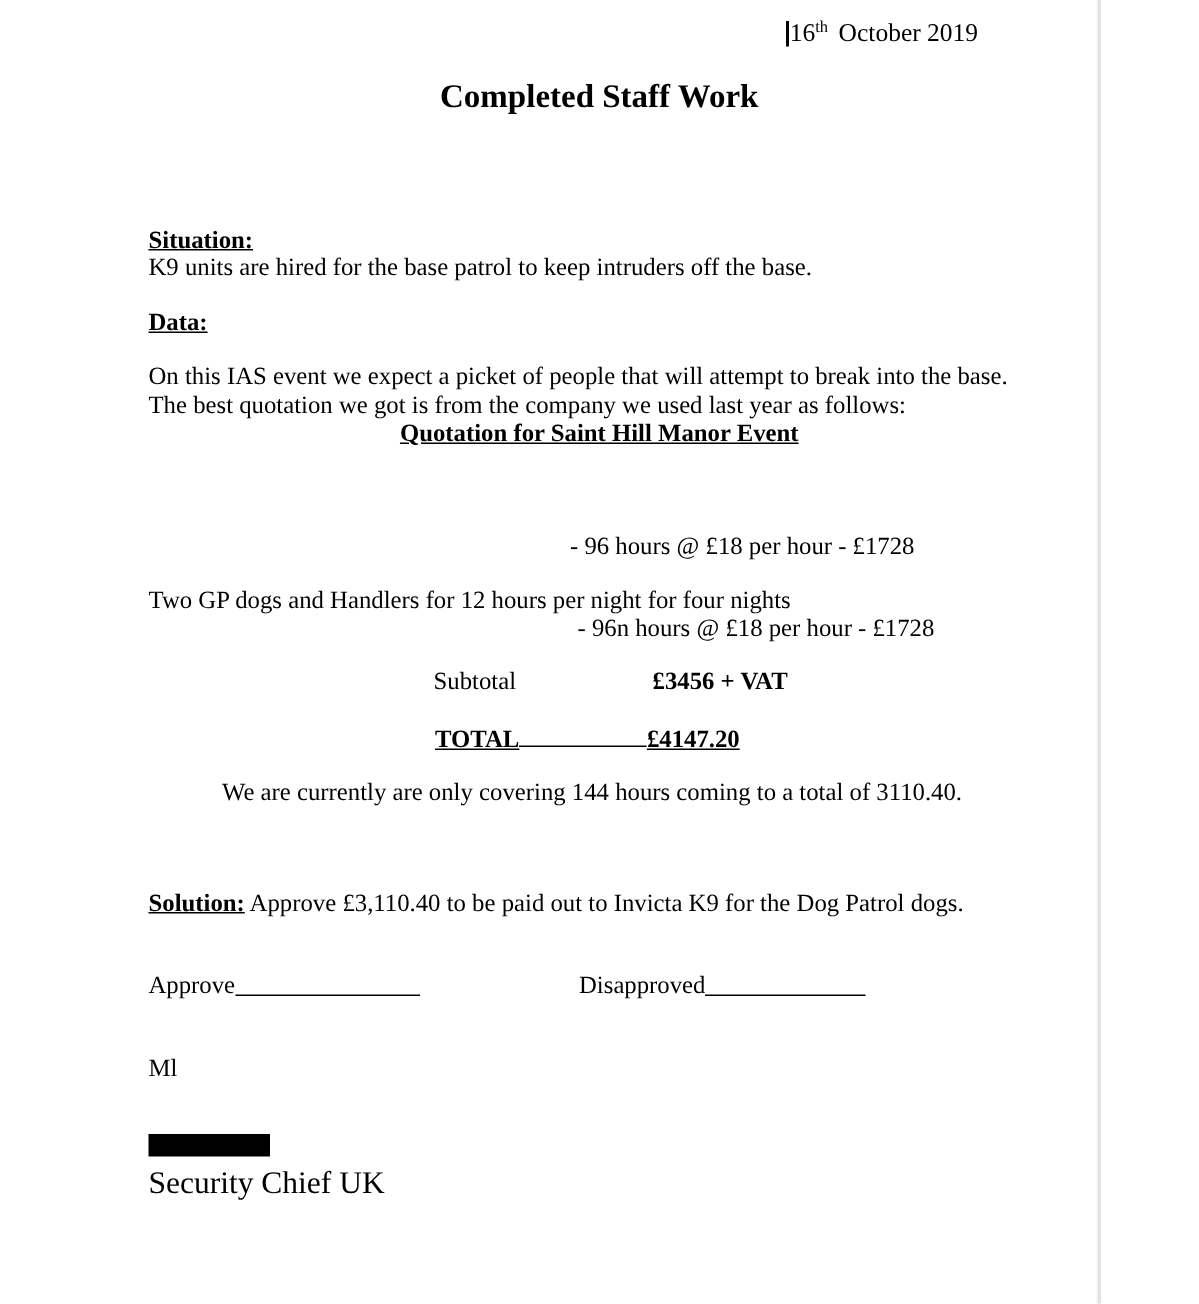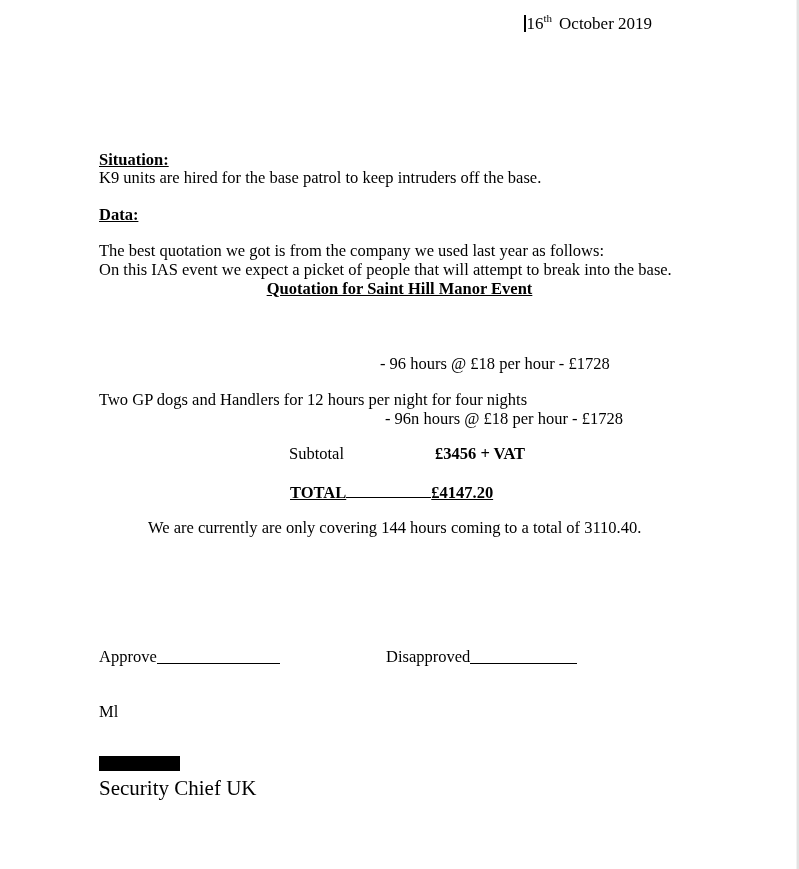--- a/index.html
+++ b/index.html
@@ -10,21 +10,21 @@
   body {
     width: 799px;
     height: 869px;
     font-family: "Liberation Serif", serif;
     color: #000000;
     position: relative;
     overflow: hidden;
   }
   .page {
     position: relative;
-    width: 799px;
+    width: 734px;
     height: 869px;
     background: #ffffff;
     box-sizing: border-box;
     border-radius: 14px;
   }
   
   .page-edge {
     position: absolute;
     top: 0;
     right: 0;
@@ -208,52 +208,57 @@
 
 <div class="page">
 
   <div class="page-edge"></div>
   <div class="page-edge2"></div>
 
   <div class="date-line">
     <span class="cursor-bar"></span><span>16</span><sup>th</sup><span class="sp"></span><span>October  2019</span>
   </div>
 
+  <div class="doc-title">Completed Staff Work</div>
 
   <div class="block situation-head">
     <span class="lbl">Situation:</span>
   </div>
   <div class="block situation-text">K9 units are hired for the base patrol to keep intruders off the base.</div>
 
   <div class="block data-head">
     <span class="lbl">Data:</span>
   </div>
   <div class="block data-text">
+    <div>On this IAS event we expect a picket of people that will attempt to break into the base.</div>
     <div>The best quotation we got is from the company we used last year as follows:</div>
-    <div>On this IAS event we expect a picket of people that will attempt to break into the base.</div>
   </div>
 
   <div class="quote-title">Quotation for Saint Hill Manor Event</div>
 
   <div class="line-item item1-calc">- 96 hours @ £18 per hour -   £1728</div>
 
   <div class="line-item item2-desc">Two GP dogs and Handlers for 12 hours per night for four nights</div>
   <div class="line-item item2-calc">- 96n hours @ £18 per hour - £1728</div>
 
   <div class="subtotal-row">
     <span>Subtotal</span>
     <span class="val">£3456 + VAT</span>
   </div>
 
   <div class="total-row">
     <span class="tlabel">TOTAL</span><span class="gap"></span><span class="tval">£4147.20</span>
   </div>
 
   <div class="covering-note">We are currently are only covering 144 hours coming to a total of 3110.40.</div>
 
+  <div class="solution-row">
+    <span class="lbl">Solution:</span>
+    <span>Approve £3,110.40 to be paid out to Invicta K9 for the Dog Patrol dogs.</span>
+  </div>
 
   <div class="signature-row">
     <span class="sig-approved">
       <span>Approve</span><span class="ruleline rule-a"></span>
     </span>
     <span class="sig-disapproved">
       <span>Disapproved</span><span class="ruleline rule-d"></span>
     </span>
   </div>
 

